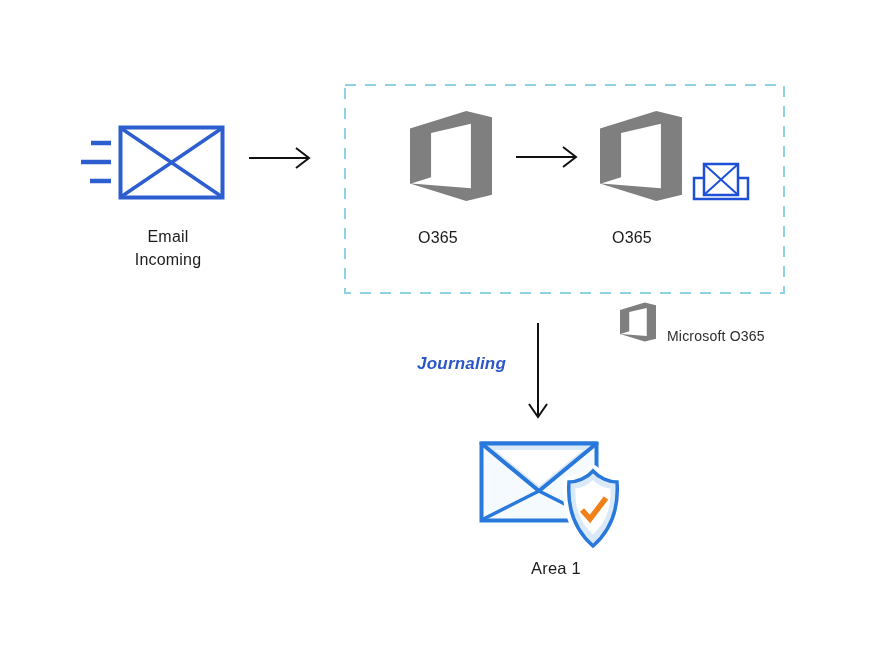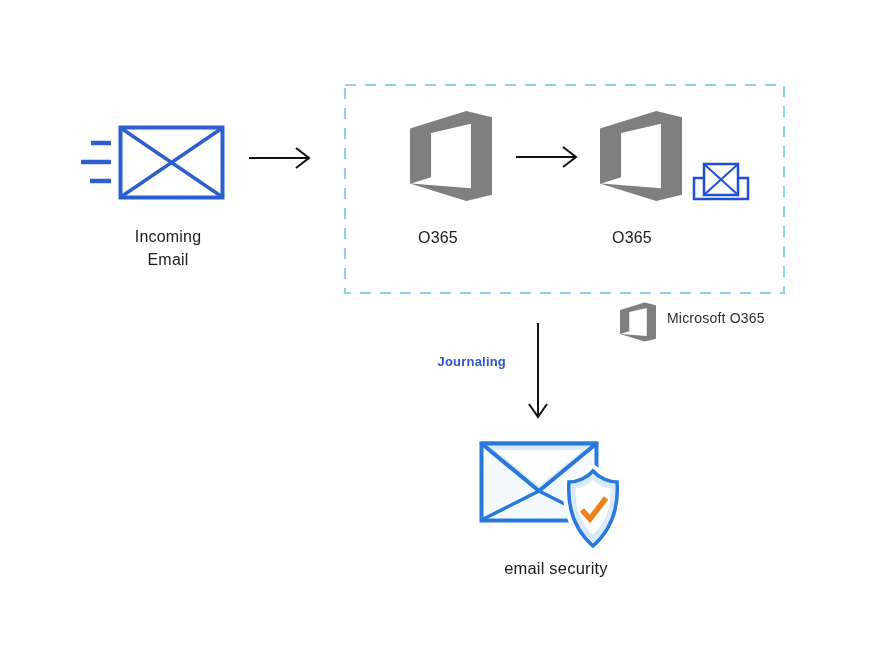--- a/index.html
+++ b/index.html
@@ -19,25 +19,26 @@
   .abs { position: absolute; }
   .node-label {
     text-align: center;
     font-size: 16px;
     line-height: 23px;
     color: var(--ink, #1c1c1c);
     letter-spacing: 0.2px;
   }
   .node-label div { white-space: nowrap; }
   .journaling {
-    font-size: 13px;
+    font-size: 17px;
     font-weight: 600;
     color: var(--journaling-blue, #2b57c8);
     text-align: right;
     letter-spacing: 0.2px;
+    font-style: italic;
   }
   .legend-text {
     font-size: 14px;
     color: #2e2e2e;
     letter-spacing: 0.2px;
   }
   svg { display: block; }
 </style>
 </head>
 <body>
@@ -59,22 +60,22 @@
     <line x1="12" y1="43" x2="33" y2="43" style="stroke:var(--blue,#2d5ecf)" stroke-width="4.5"></line>
   </svg>
 
   <svg class="abs" style="left:118px;top:125px" width="107" height="75" viewBox="0 0 107 75">
     <rect x="2.5" y="2.5" width="102" height="70" fill="#ffffff" style="stroke:var(--blue,#2d5ecf)" stroke-width="4"></rect>
     <line x1="3.5" y1="3.5" x2="103.5" y2="71.5" style="stroke:var(--blue,#2d5ecf)" stroke-width="3.5"></line>
     <line x1="103.5" y1="3.5" x2="3.5" y2="71.5" style="stroke:var(--blue,#2d5ecf)" stroke-width="3.5"></line>
   </svg>
 
   <div class="abs node-label" style="left:110px;top:225px;width:116px">
+    <div>Email</div>
     <div>Incoming</div>
-    <div>Email</div>
   </div>
 
   <svg class="abs" style="left:248px;top:146px" width="66" height="24" viewBox="0 0 66 24">
     <line x1="1" y1="12" x2="60" y2="12" style="stroke:var(--arrow,#111)" stroke-width="2"></line>
     <polyline points="48,2 61,12 48,22" fill="none" style="stroke:var(--arrow,#111)" stroke-width="2"></polyline>
   </svg>
 
   <svg class="abs" style="left:344px;top:84px" width="441" height="210" viewBox="0 0 441 210">
     <rect x="1" y="1" width="439" height="208" fill="none" style="stroke:var(--dash-border,#8fd2e2)" stroke-width="2" stroke-dasharray="11 9"></rect>
   </svg>
@@ -103,21 +104,21 @@
     <line x1="45" y1="4" x2="13" y2="33" style="stroke:var(--inbox-blue,#1d4fd7)" stroke-width="2"></line>
   </svg>
 
   <div class="abs node-label" style="left:579px;top:226px;width:106px">
     <div>O365</div>
   </div>
 
   <svg class="abs" style="left:620px;top:302px" width="36" height="40" viewBox="12 0 70 100" preserveAspectRatio="none">
     <use href="#office-logo-shape"></use>
   </svg>
-  <div class="abs legend-text" style="left:667px;top:310px">Microsoft O365</div>
+  <div class="abs legend-text" style="left:667px;top:328px">Microsoft O365</div>
 
   <div class="abs journaling" style="left:400px;top:354px;width:106px">Journaling</div>
 
   <svg class="abs" style="left:526px;top:323px" width="24" height="98" viewBox="0 0 24 98">
     <line x1="12" y1="0" x2="12" y2="93" style="stroke:var(--arrow,#111)" stroke-width="2"></line>
     <polyline points="3,81 12,94 21,81" fill="none" style="stroke:var(--arrow,#111)" stroke-width="2"></polyline>
   </svg>
 
   <svg class="abs" style="left:478px;top:440px" width="150" height="112" viewBox="0 0 150 112">
 
@@ -131,16 +132,16 @@
 
     <g transform="translate(86,30)">
       <path d="M29,1 C35,8 45,12 53,12 C55,40 46,61 29,76 C12,61 3,40 5,12 C13,12 23,8 29,1 Z" fill="#ffffff" stroke="#ffffff" stroke-width="12" stroke-linejoin="round"></path>
       <path d="M29,1 C35,8 45,12 53,12 C55,40 46,61 29,76 C12,61 3,40 5,12 C13,12 23,8 29,1 Z" style="fill:var(--area1-band,#d9e9f7);stroke:var(--area1-blue,#2979dc)" stroke-width="3.5"></path>
       <path d="M29,10 C34,15 41,18 46.5,18.5 C47.5,39 41,53.5 29,64.5 C17,53.5 10.5,39 11.5,18.5 C17,18 24,15 29,10 Z" fill="#ffffff"></path>
       <polyline points="18,40 26,49 42,28" fill="none" style="stroke:var(--check-orange,#f08019)" stroke-width="5.5" stroke-linecap="butt" stroke-linejoin="miter"></polyline>
     </g>
   </svg>
 
   <div class="abs node-label" style="left:481px;top:557px;width:150px;font-size:16.5px;line-height:22px">
-    <div>email security</div>
+    <div>Area 1</div>
   </div>
 
 </div>
 
 </body></html>

